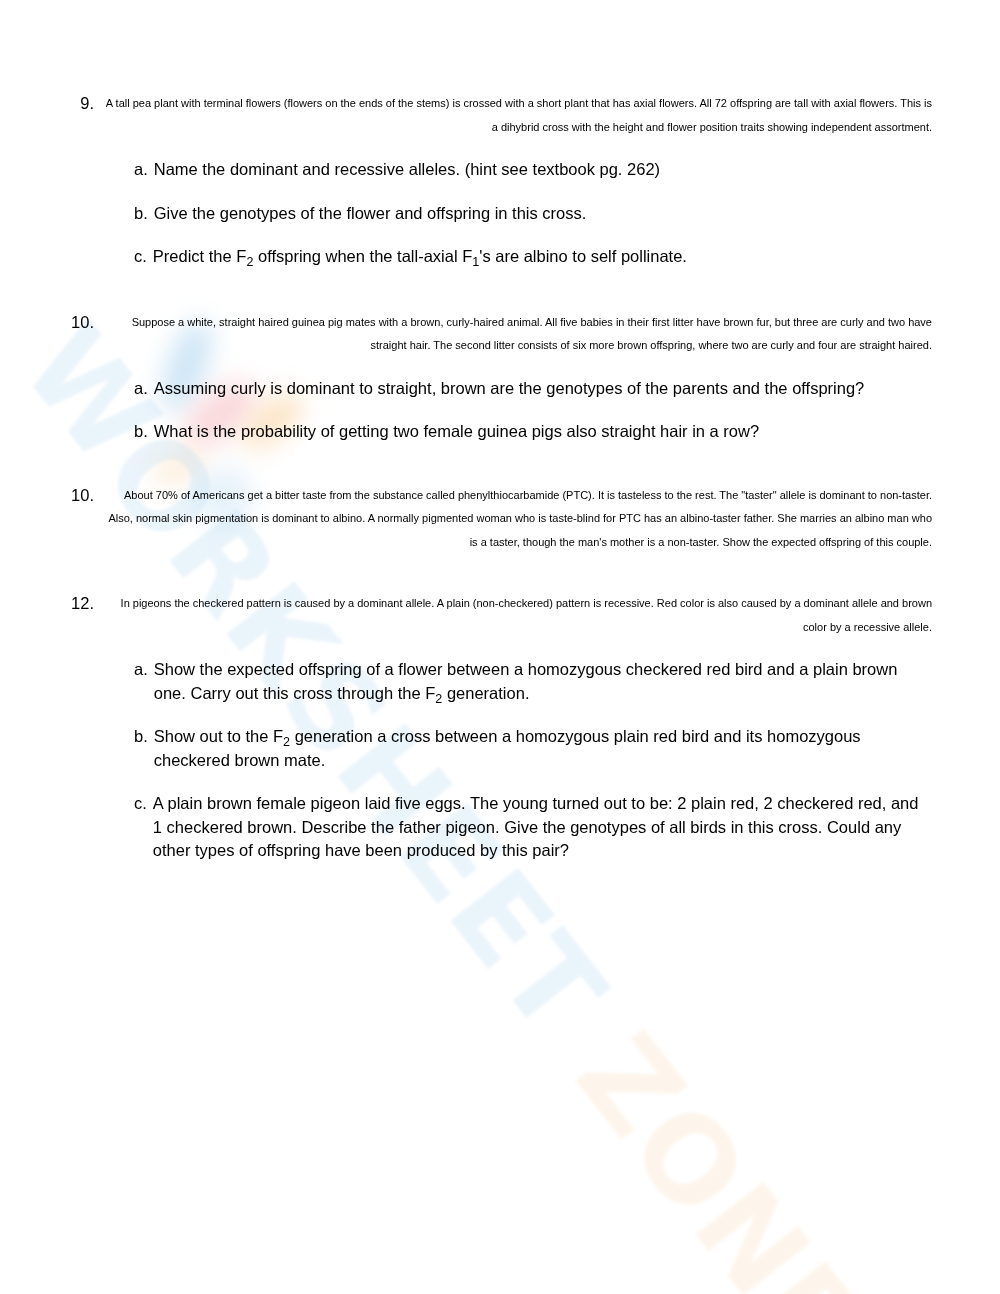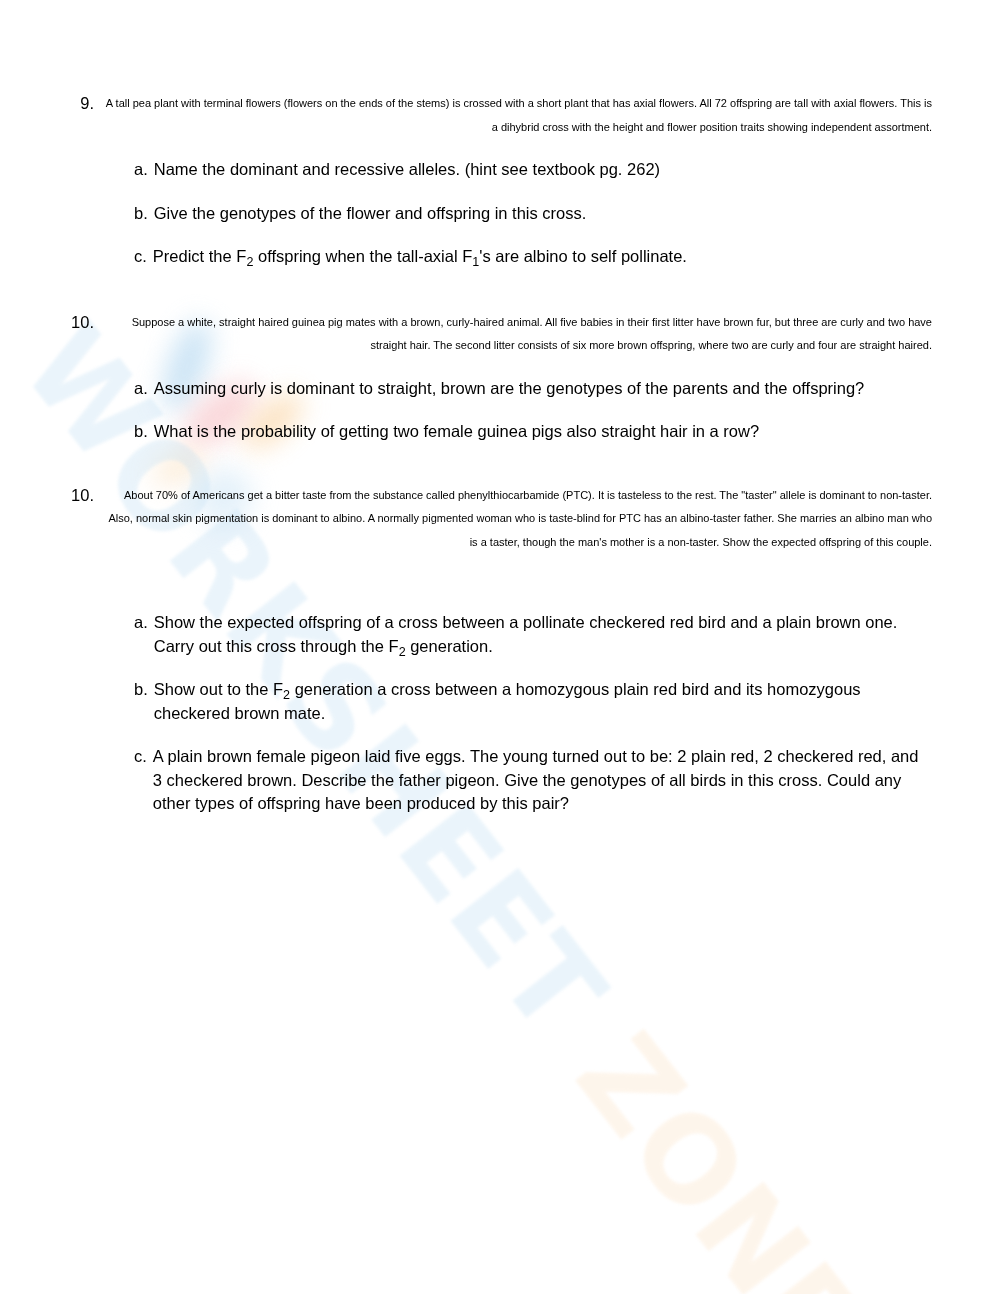--- a/index.html
+++ b/index.html
@@ -203,29 +203,33 @@
 
     <div class="gap-q10"></div>
 
     <div class="question">
       <div class="q-num">10.</div>
       <div class="q-body">About 70% of Americans get a bitter taste from the substance called phenylthiocarbamide (PTC). It is tasteless to the rest. The "taster" allele is dominant to non-taster.  Also, normal skin pigmentation is dominant to albino. A normally pigmented woman who is taste-blind for PTC has an albino-taster father. She marries an albino man who is a taster, though the man's mother is a non-taster. Show the expected offspring of this couple.</div>
     </div>
 
     <div class="gap-q11"></div>
 
+    <div class="question">
+      <div class="q-num">12.</div>
+      <div class="q-body">In pigeons the checkered pattern is caused by a dominant allele. A plain (non-checkered) pattern is recessive. Red color is also caused by a dominant allele and brown color by a recessive allele.</div>
+    </div>
     <div class="subitems">
       <div class="subitem">
         <span class="sub-letter">a.</span>
-        <span class="sub-text"><span>Show the expected offspring of a cross between a pollinate checkered red bird and a plain brown one. Carry out this cross through the F</span><sub>2</sub><span> generation.</span></span>
+        <span class="sub-text"><span>Show the expected offspring of a flower between a homozygous checkered red bird and a plain brown one. Carry out this cross through the F</span><sub>2</sub><span> generation.</span></span>
       </div>
       <div class="subitem">
         <span class="sub-letter">b.</span>
         <span class="sub-text"><span>Show out to the F</span><sub>2</sub><span> generation a cross between a homozygous plain red bird and its homozygous checkered brown mate.</span></span>
       </div>
       <div class="subitem">
         <span class="sub-letter">c.</span>
-        <span class="sub-text">A plain brown female pigeon laid five eggs.  The young turned out to be: 2 plain red, 2 checkered red, and 3 checkered brown. Describe the father pigeon. Give the genotypes of all birds in this cross. Could any other types of offspring have been produced by this pair?</span>
+        <span class="sub-text">A plain brown female pigeon laid five eggs.  The young turned out to be: 2 plain red, 2 checkered red, and 1 checkered brown. Describe the father pigeon. Give the genotypes of all birds in this cross. Could any other types of offspring have been produced by this pair?</span>
       </div>
     </div>
 
   </div>
 </div>
 
 </body></html>

